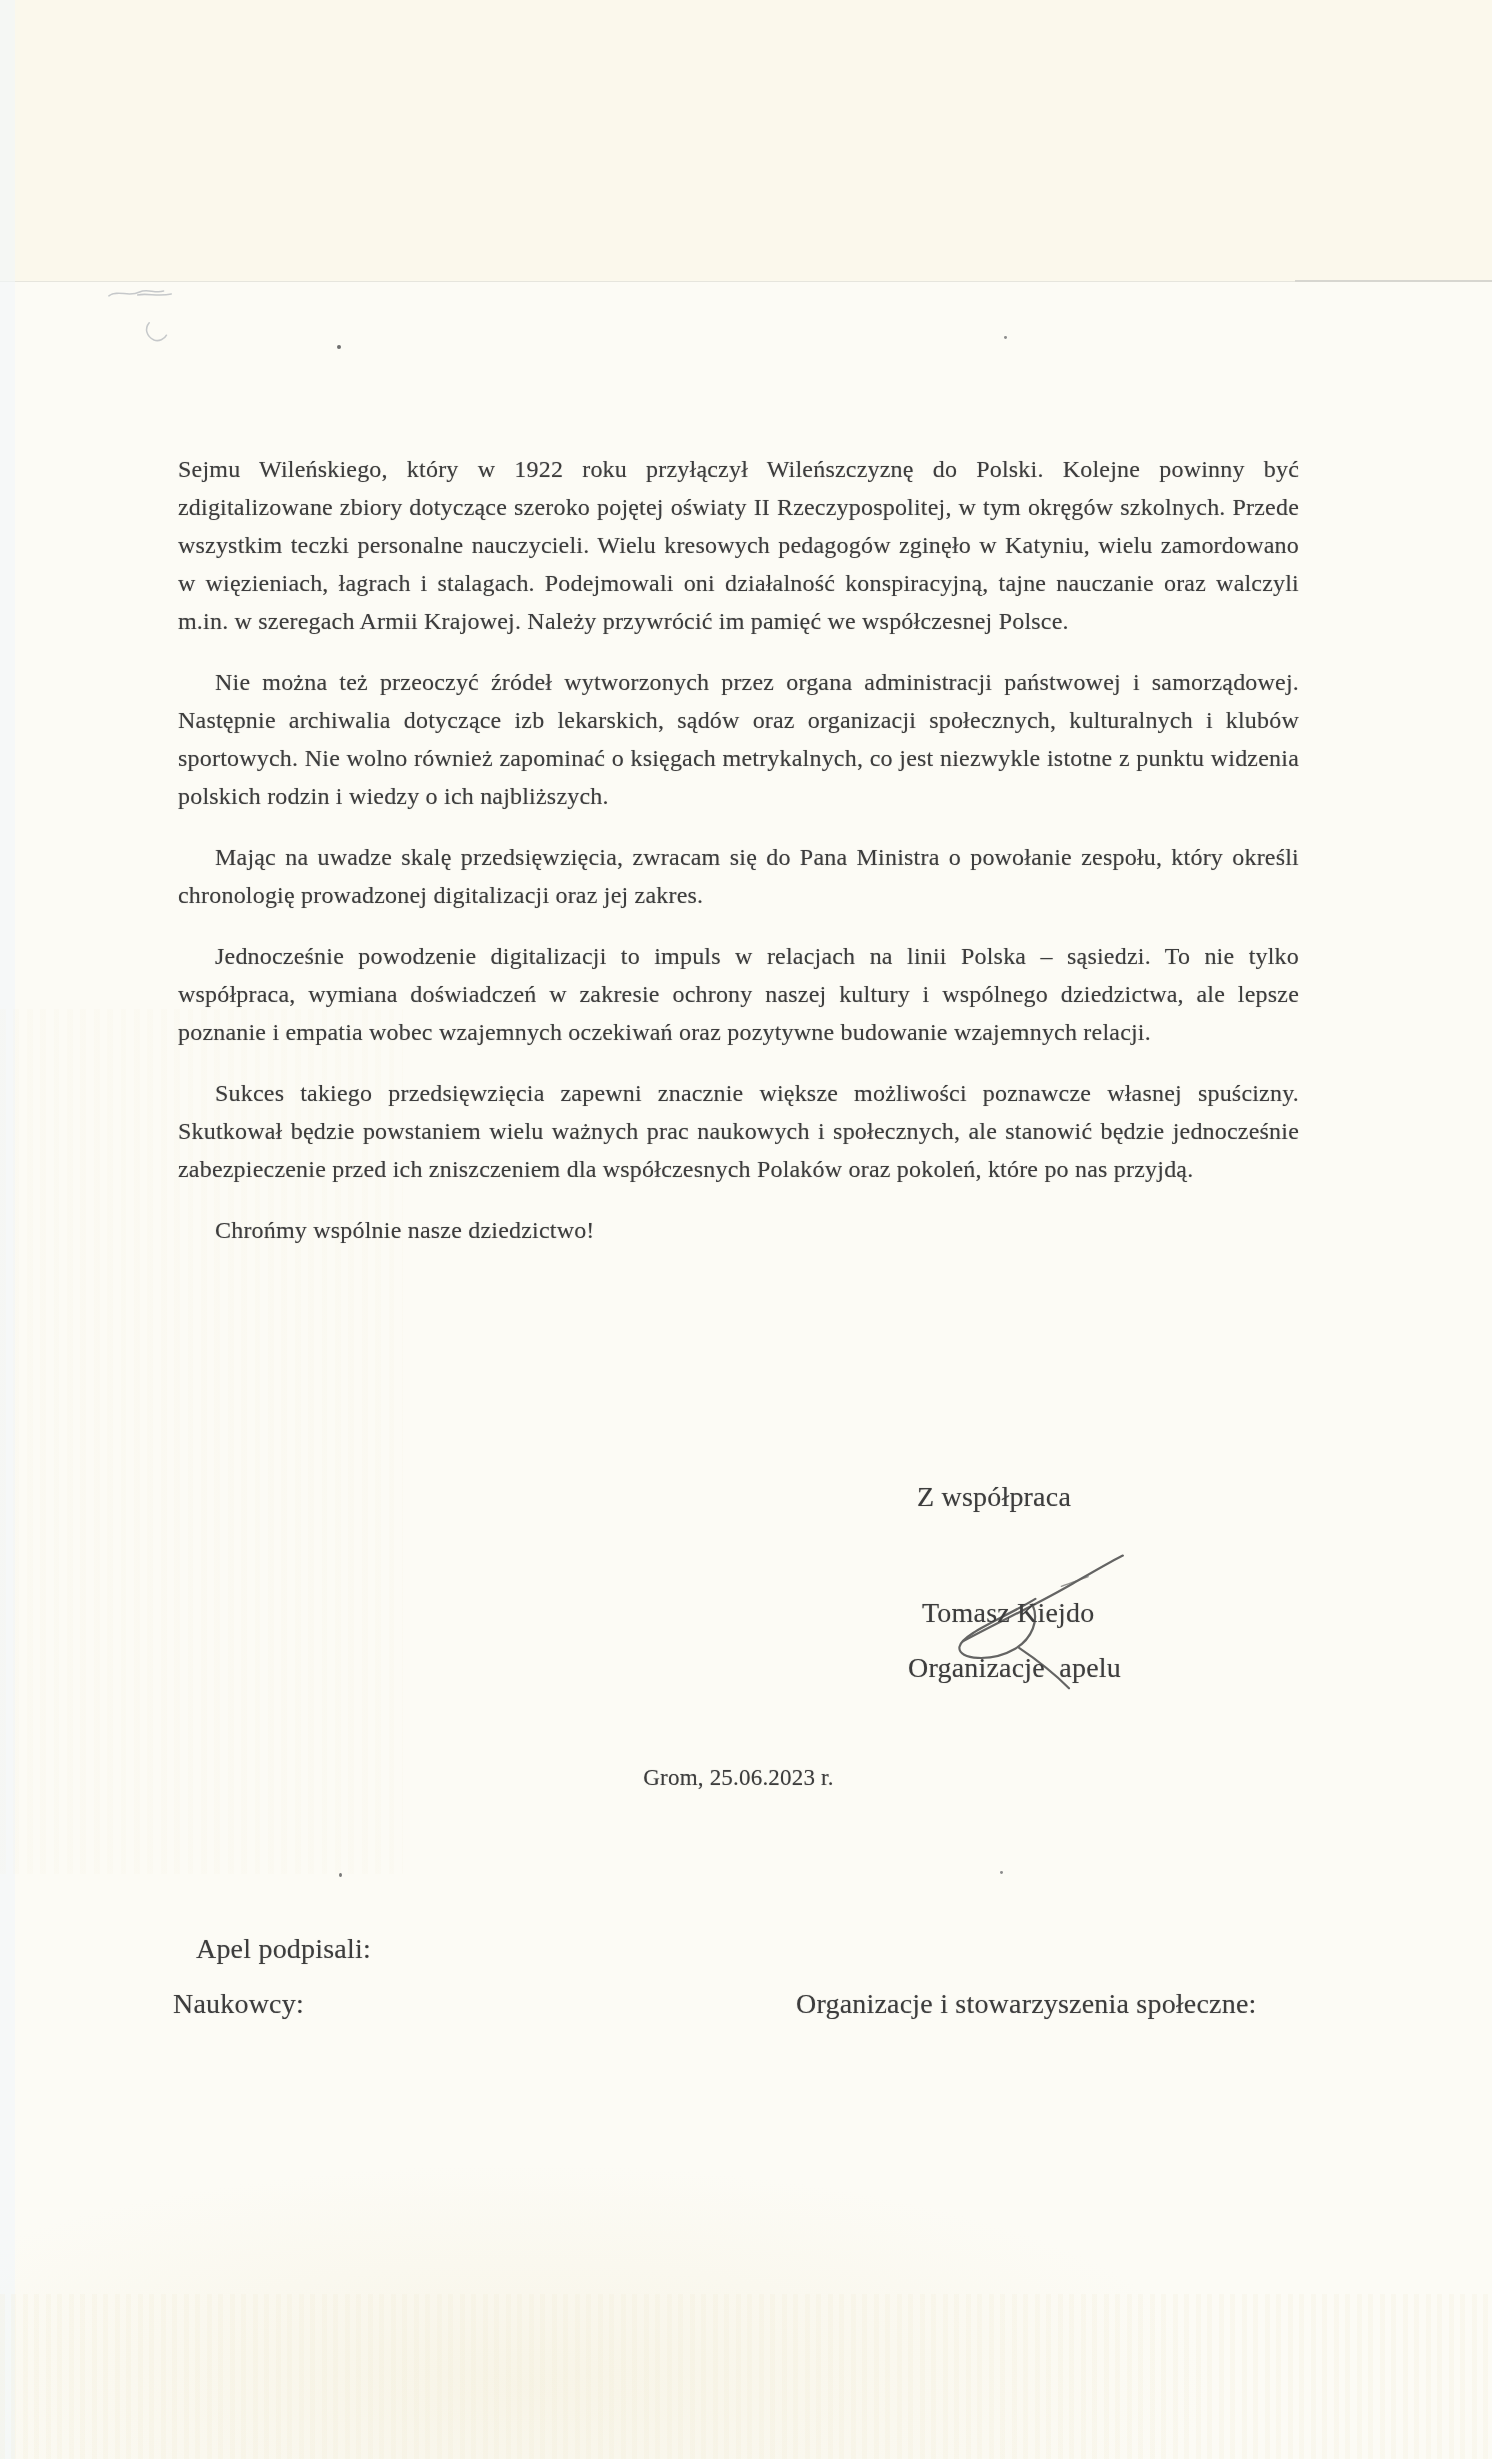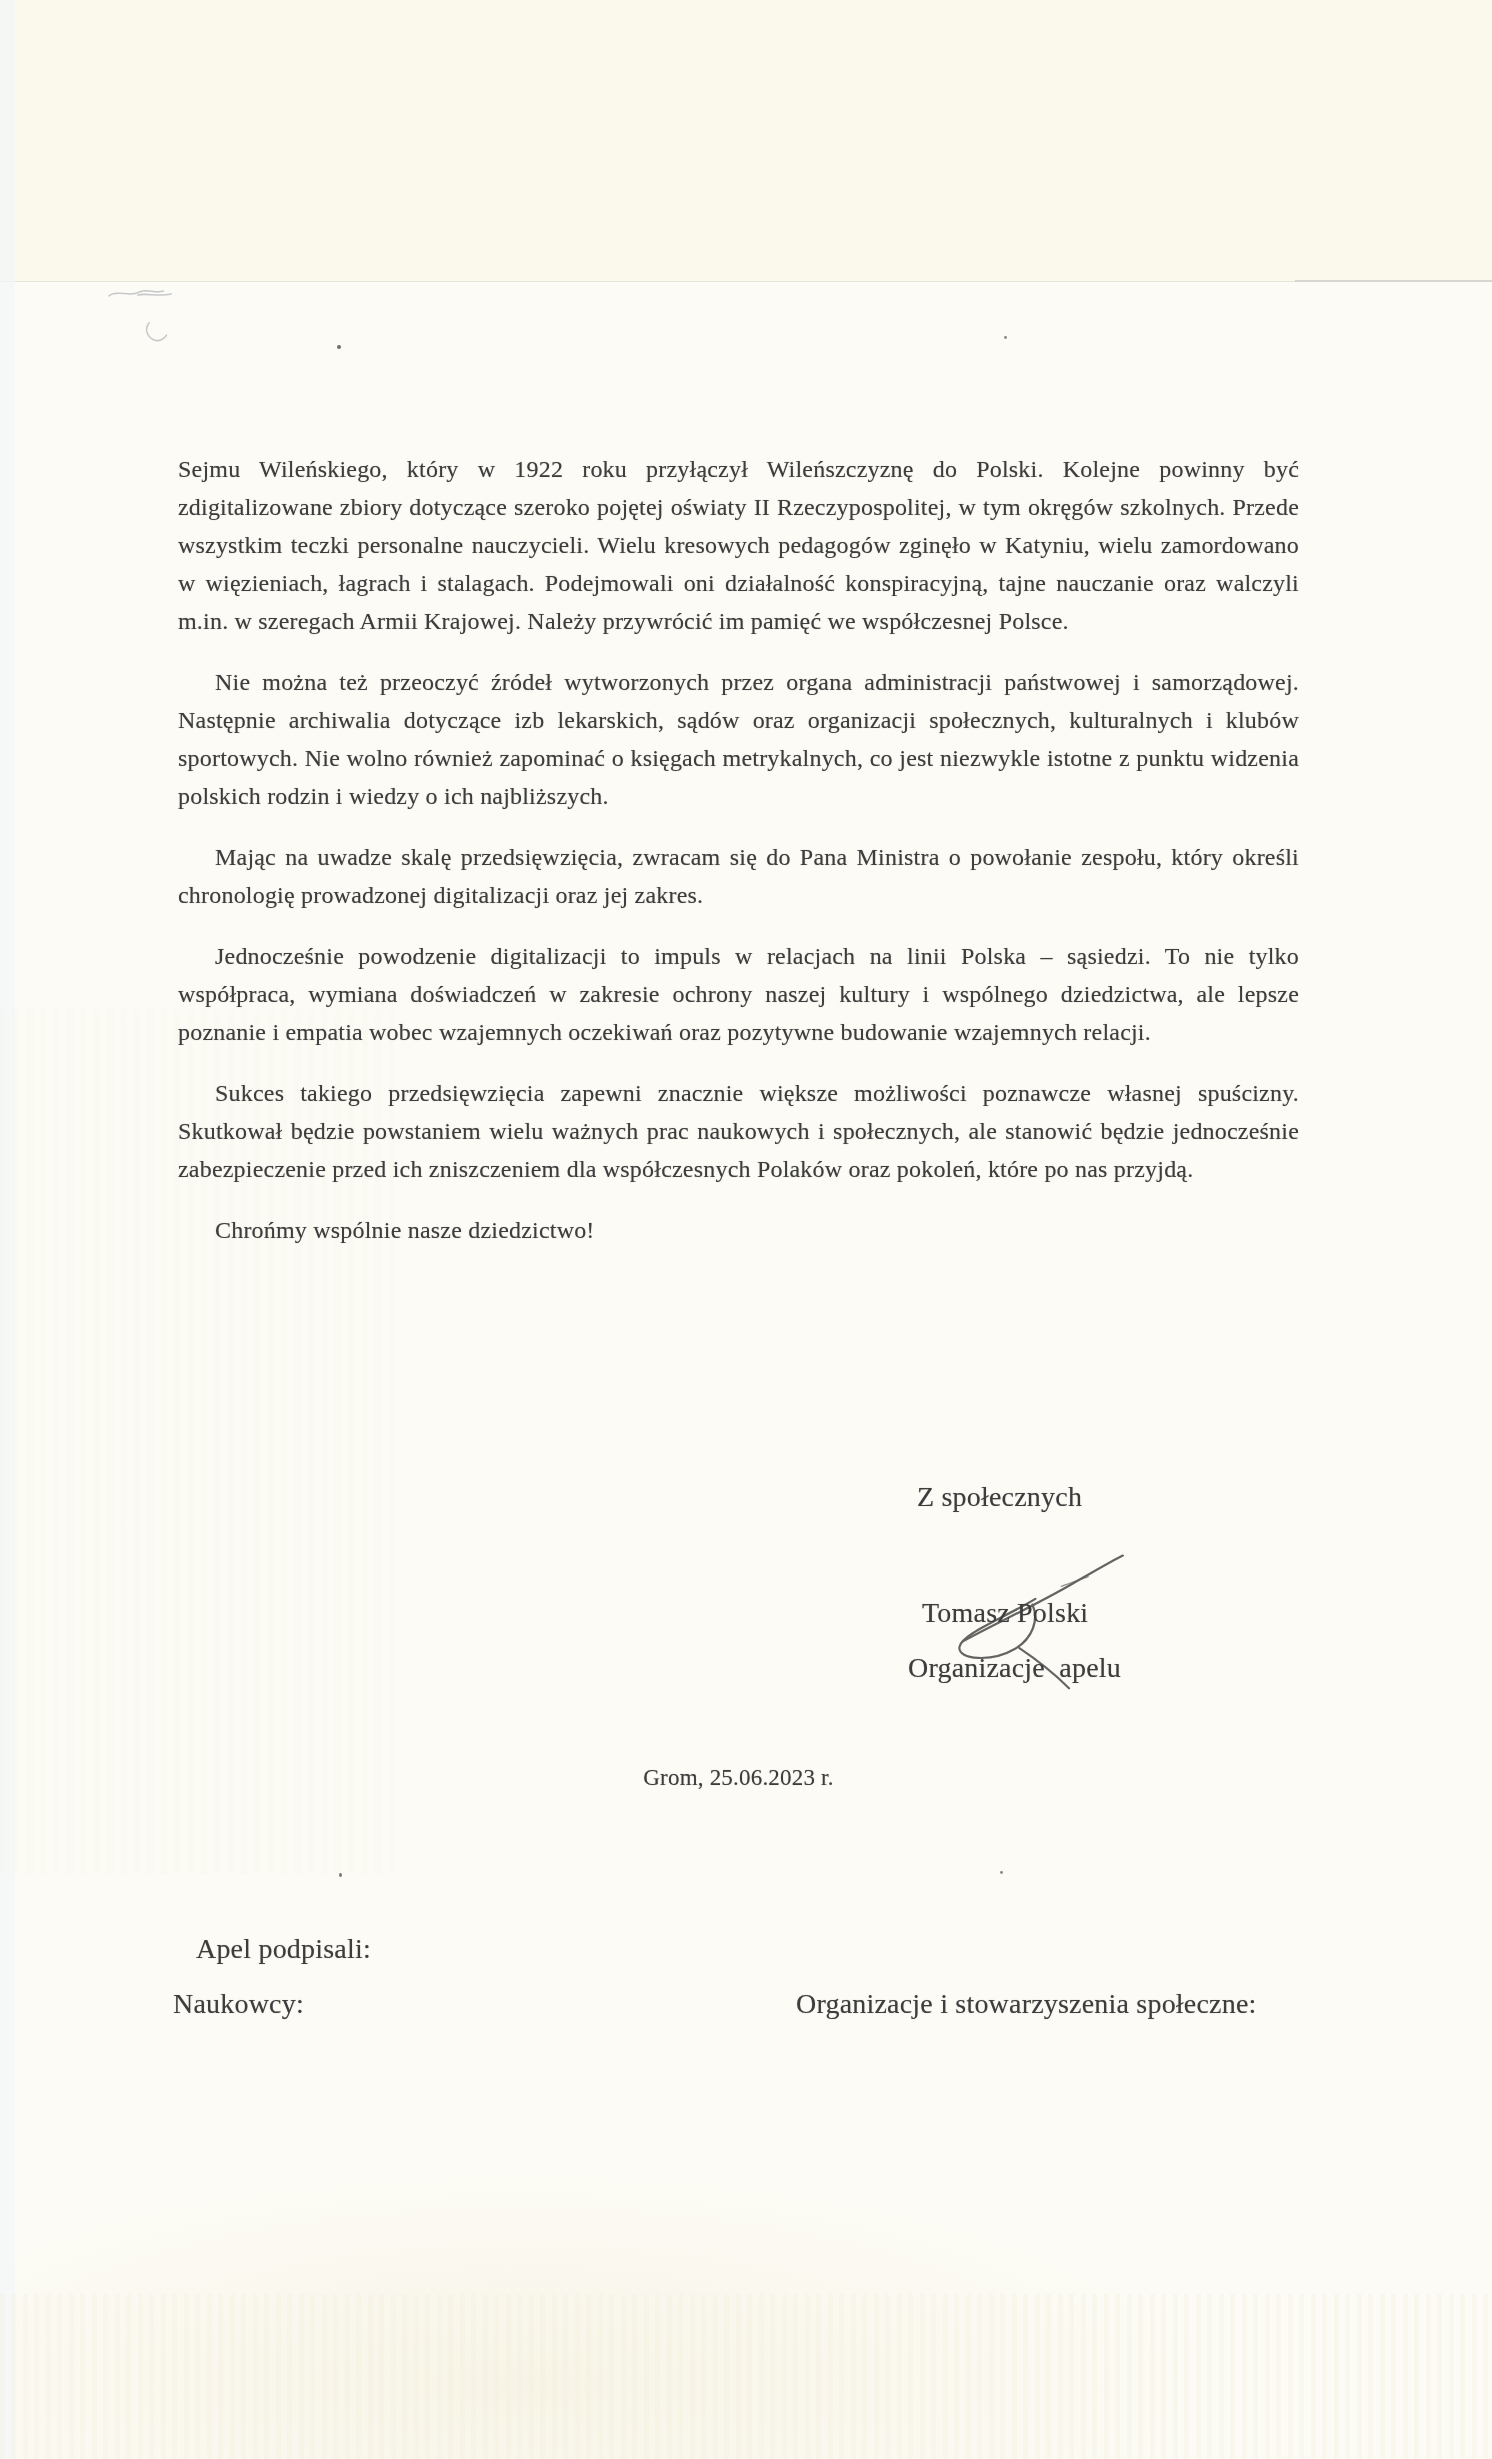--- a/index.html
+++ b/index.html
@@ -104,32 +104,32 @@
 
   <div class="letter-body scan-text">
       <p class="para">Sejmu Wileńskiego, który w 1922 roku przyłączył Wileńszczyznę do Polski. Kolejne powinny być zdigitalizowane zbiory dotyczące szeroko pojętej oświaty II Rzeczypospolitej, w tym okręgów szkolnych. Przede wszystkim teczki personalne nauczycieli. Wielu kresowych pedagogów zginęło w Katyniu, wielu zamordowano w więzieniach, łagrach i stalagach. Podejmowali oni działalność konspiracyjną, tajne nauczanie oraz walczyli m.in. w szeregach Armii Krajowej. Należy przywrócić im pamięć we współczesnej Polsce.</p>
       <p class="para indent">Nie można też przeoczyć źródeł wytworzonych przez organa administracji państwowej i samorządowej. Następnie archiwalia dotyczące izb lekarskich, sądów oraz organizacji społecznych, kulturalnych i klubów sportowych. Nie wolno również zapominać o księgach metrykalnych, co jest niezwykle istotne z punktu widzenia polskich rodzin i wiedzy o ich najbliższych.</p>
       <p class="para indent">Mając na uwadze skalę przedsięwzięcia, zwracam się do Pana Ministra o powołanie zespołu, który określi chronologię prowadzonej digitalizacji oraz jej zakres.</p>
       <p class="para indent">Jednocześnie powodzenie digitalizacji to impuls w relacjach na linii Polska – sąsiedzi. To nie tylko współpraca, wymiana doświadczeń w zakresie ochrony naszej kultury i wspólnego dziedzictwa, ale lepsze poznanie i empatia wobec wzajemnych oczekiwań oraz pozytywne budowanie wzajemnych relacji.</p>
       <p class="para indent">Sukces takiego przedsięwzięcia zapewni znacznie większe możliwości poznawcze własnej spuścizny. Skutkował będzie powstaniem wielu ważnych prac naukowych i społecznych, ale stanowić będzie jednocześnie zabezpieczenie przed ich zniszczeniem dla współczesnych Polaków oraz pokoleń, które po nas przyjdą.</p>
       <p class="para indent">Chrońmy wspólnie nasze dziedzictwo!</p>
     </div>
 
-  <div class="abs-line salutation scan-text">Z społecznych</div>
+  <div class="abs-line salutation scan-text">Z współpraca</div>
 
   <svg class="signature-svg" width="197" height="149" viewBox="0 0 205 155">
     <g fill="none" stroke="#4a4a4a" stroke-width="2.3" stroke-linecap="round" opacity="0.85">
       <path d="M 18,100 C 55,80 98,60 132,40 C 155,27 172,17 184,11"></path>
       <path d="M 120,43 C 130,39 140,36 148,33" stroke-width="1.4" opacity="0.7"></path>
       <path d="M 93,56 C 60,76 16,93 14,106 C 12,120 48,122 72,108 C 90,97 97,78 90,62"></path>
       <path d="M 76,107 C 94,119 114,135 128,149"></path>
     </g>
   </svg>
 
-  <div class="abs-line signer-name scan-text">Tomasz Polski</div>
+  <div class="abs-line signer-name scan-text">Tomasz Kiejdo</div>
   <div class="abs-line signer-role scan-text">Organizacje  apelu</div>
 
   <div class="date-line scan-text">Grom, 25.06.2023 r.</div>
 
   <div class="abs-line signed-heading scan-text">Apel podpisali:</div>
   <div class="abs-line signed-left scan-text">Naukowcy:</div>
   <div class="abs-line signed-right scan-text">Organizacje i stowarzyszenia społeczne:</div>
 
 </div>
 

